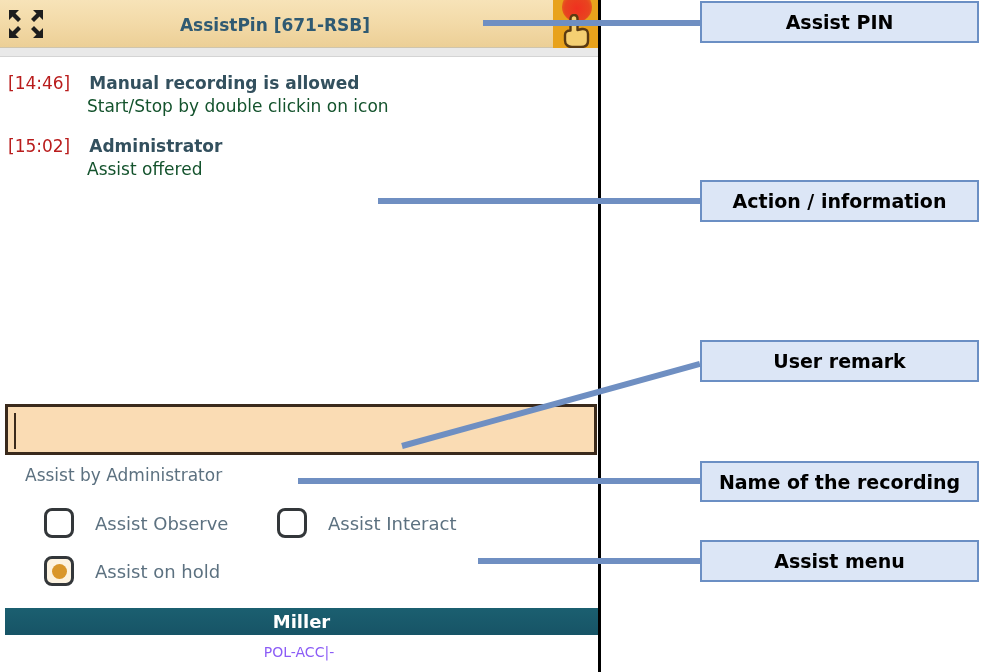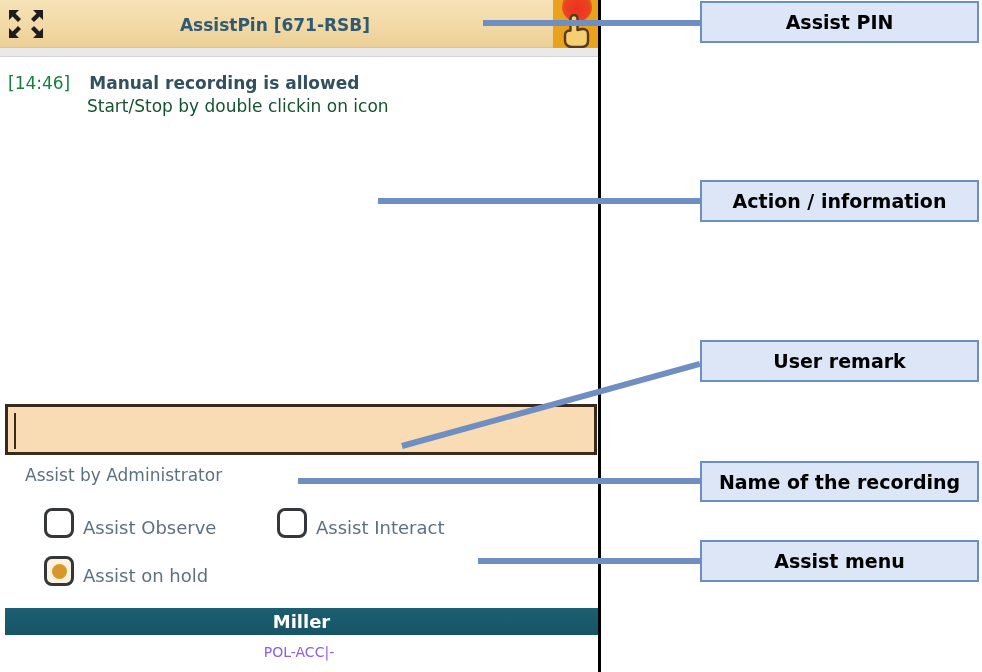--- a/index.html
+++ b/index.html
@@ -53,21 +53,21 @@
   }
 
   
   #message-log{
     position:absolute;left:0;top:58px;width:598px;height:342px;
     background:#ffffff;
     padding:14px 10px 0 8px;box-sizing:border-box;
   }
   .log-entry{margin-bottom:17px;}
   .log-head{font-size:17px;line-height:23px;white-space:nowrap;}
-  .log-time{color:#15803d;font-weight:normal;}
+  .log-time{color:#b91c1c;font-weight:normal;}
   .log-title{color:#33505e;font-weight:bold;margin-left:19px;}
   .log-sub{font-size:17px;line-height:23px;color:#14532d;margin-left:79px;}
 
   
   #remark-input{
     position:absolute;left:5px;top:404px;width:592px;height:51px;
     background:#fadcb4;
     border:3px solid #3a2a1c;
     box-sizing:border-box;
   }
@@ -85,21 +85,21 @@
   }
   #initiator-text{
     position:absolute;left:25px;top:5px;font-size:17px;color:#5c7180;white-space:nowrap;
   }
 
   
   #assist-menu{
     position:absolute;left:0;top:500px;width:598px;height:108px;background:#ffffff;
   }
   .menu-item{
-    position:absolute;display:flex;align-items:flex-end;gap:9px;white-space:nowrap;
+    position:absolute;display:flex;align-items:center;gap:21px;white-space:nowrap;
   }
   .menu-item .box{
     width:30px;height:30px;border:3px solid #33373a;border-radius:8px;
     background:#ffffff;box-sizing:border-box;
     display:flex;align-items:center;justify-content:center;flex:0 0 auto;
   }
   .menu-item.selected .box{background:#fdf3e0;}
   .menu-item .dot{
     width:15px;height:15px;border-radius:50%;background:#d9962a;display:none;
   }
@@ -178,20 +178,26 @@
 
   <div id="message-log">
 
     <div class="log-entry">
       <div class="log-head">
         <span class="log-time">[14:46]</span><span class="log-title">Manual recording is allowed</span>
       </div>
       <div class="log-sub">Start/Stop by double clickin on icon</div>
     </div>
 
+    <div class="log-entry">
+      <div class="log-head">
+        <span class="log-time">[15:02]</span><span class="log-title">Administrator</span>
+      </div>
+      <div class="log-sub">Assist offered</div>
+    </div>
   </div>
 
   <div id="remark-input">
     <span id="remark-caret"></span>
     <span id="remark-value"></span>
   </div>
 
   <div id="initiator-row">
     <span id="initiator-text">Assist by Administrator</span>
   </div>

